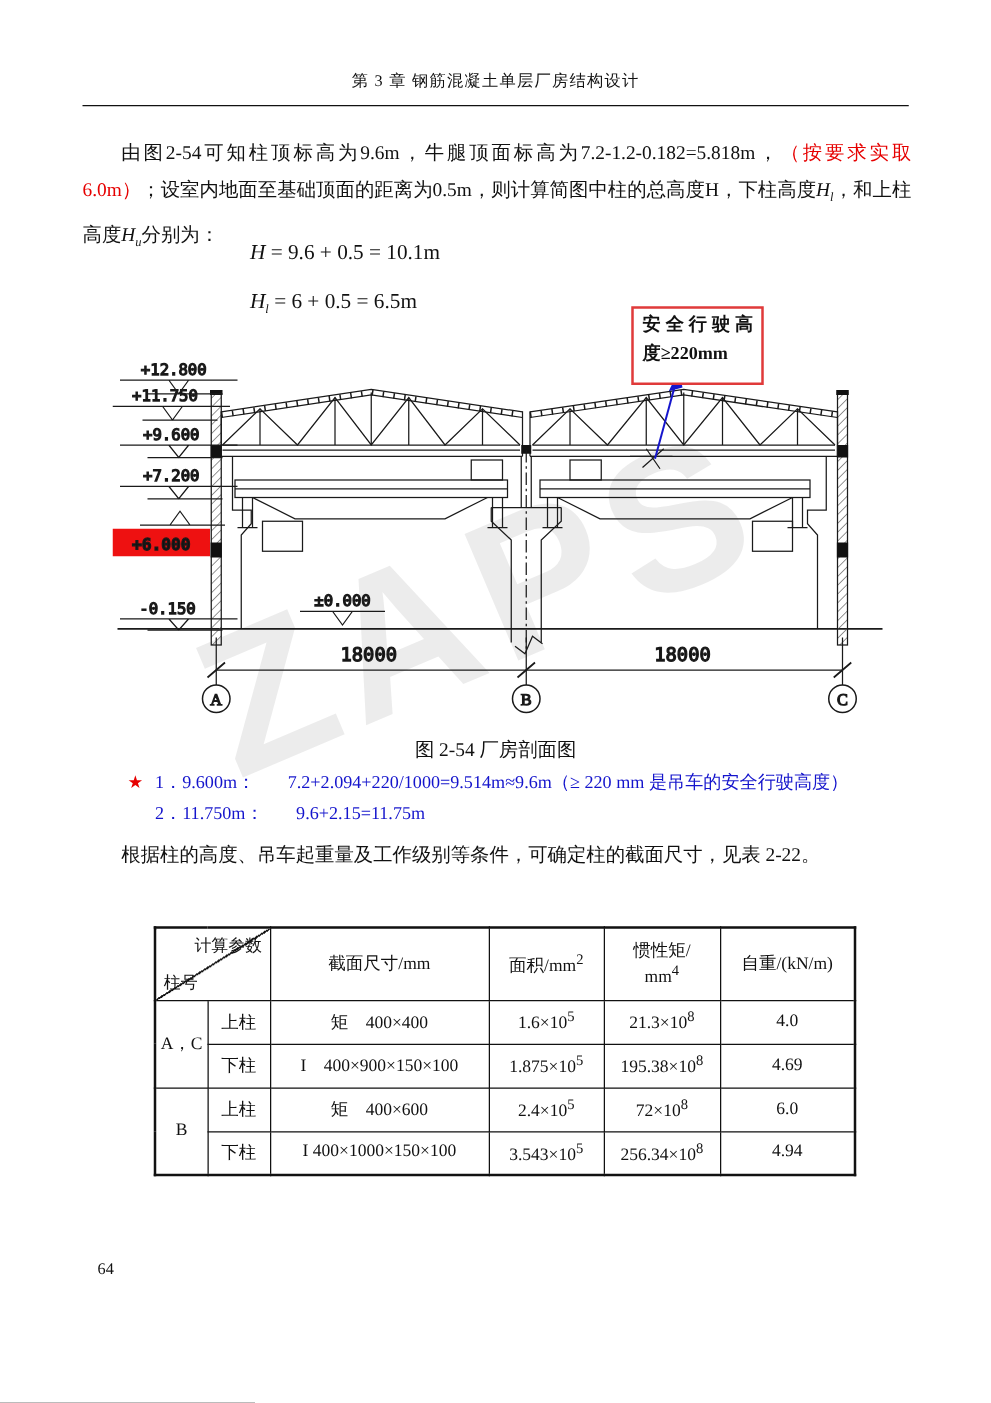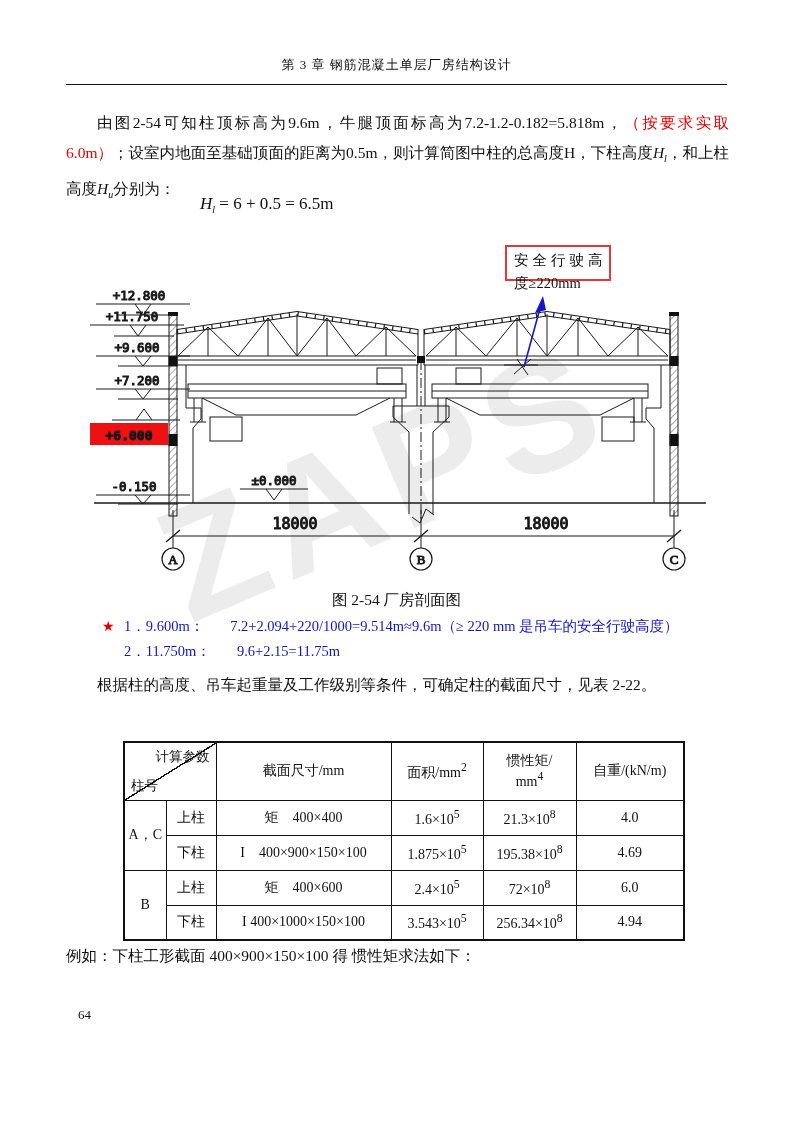--- a/index.html
+++ b/index.html
@@ -13,23 +13,23 @@
   .header-title { top:56px; left:0; width:100%; text-align:center; font-size:13px; letter-spacing:1px; }
   .header-rule { top:84px; left:66px; width:661px; border-top:1.6px solid #111; }
   .intro { top:108px; left:66px; width:663px; font-size:15.5px; line-height:30px; text-align:justify; text-indent:2em; }
   .red-text { color:#e60000; }
   .var { font-style:italic; font-family:"Liberation Serif",serif; }
   sub.vsub { font-size:10px; font-style:italic; vertical-align:-4px; }
   .formulas { top:183px; left:200px; font-size:17px; }
   .formula-row { height:37px; line-height:37px; white-space:pre; }
   .formula-row:last-child { margin-top:2px; }
   .callout {
-    top:245px; left:505px; width:106px; height:36px;
+    top:245px; left:505px; width:106px; height:63px;
     border:2px solid #e03a3a; padding:2px 7px; background:#fff;
-    font-size:14.5px; line-height:23px; z-index:5;
+    font-size:14.5px; line-height:23px; z-index:5;font-weight:bold;
   }
   .callout .l1 { letter-spacing:4px; white-space:nowrap; }
   .watermark {
     top:390px; left:150px; font-family:"Liberation Sans",sans-serif;
     font-size:160px; font-weight:bold; letter-spacing:10px;
     color:rgba(40,40,40,0.09); transform:rotate(-23deg); z-index:1; white-space:nowrap;
   }
   .drawing { top:270px; left:90px; z-index:2; }
   .fig-caption { top:590px; left:0; width:100%; text-align:center; font-size:15.5px; }
   .notes { top:614px; left:104px; width:620px; font-size:14.5px; line-height:25px; color:#1414cc; }
@@ -55,20 +55,21 @@
 <body>
 
 <div class="page">
 
   <div class="abs header-title">第 3 章 钢筋混凝土单层厂房结构设计</div>
   <div class="abs header-rule"></div>
 
   <div class="abs intro"><span>由图2-54可知柱顶标高为9.6m，牛腿顶面标高为7.2-1.2-0.182=5.818m，</span><span class="red-text">（按要求实取6.0m）</span><span>；设室内地面至基础顶面的距离为0.5m，则计算简图中柱的总高度H，下柱高度</span><span class="var">H</span><sub class="vsub">l</sub><span>，和上柱高度</span><span class="var">H</span><sub class="vsub">u</sub><span>分别为：</span></div>
 
   <div class="abs formulas">
+    <div class="formula-row"><span class="var">H</span><sub class="vsub"></sub><span> = 9.6 + 0.5 = 10.1m</span></div>
     <div class="formula-row"><span class="var">H</span><sub class="vsub">l</sub><span> = 6 + 0.5 = 6.5m</span></div>
   </div>
 
   <div class="abs callout">
     <div class="l1">安全行驶高</div>
     <div class="l2">度≥220mm</div>
   </div>
 
   <div class="abs watermark">ZAPS</div>
 
@@ -247,17 +248,16 @@
     <tr>
       <td>下柱</td>
       <td>I 400×1000×150×100</td>
       <td><span>3.543×10</span><sup>5</sup></td>
       <td><span>256.34×10</span><sup>8</sup></td>
       <td>4.94</td>
     </tr>
   </tbody>
     </table>
 
-  <div class="abs closing">例如：下柱工形截面 400×900×150×100 得 惯性矩求法如下：</div>
 
   <div class="abs page-num">64</div>
 
 </div>
 
 </body></html>

